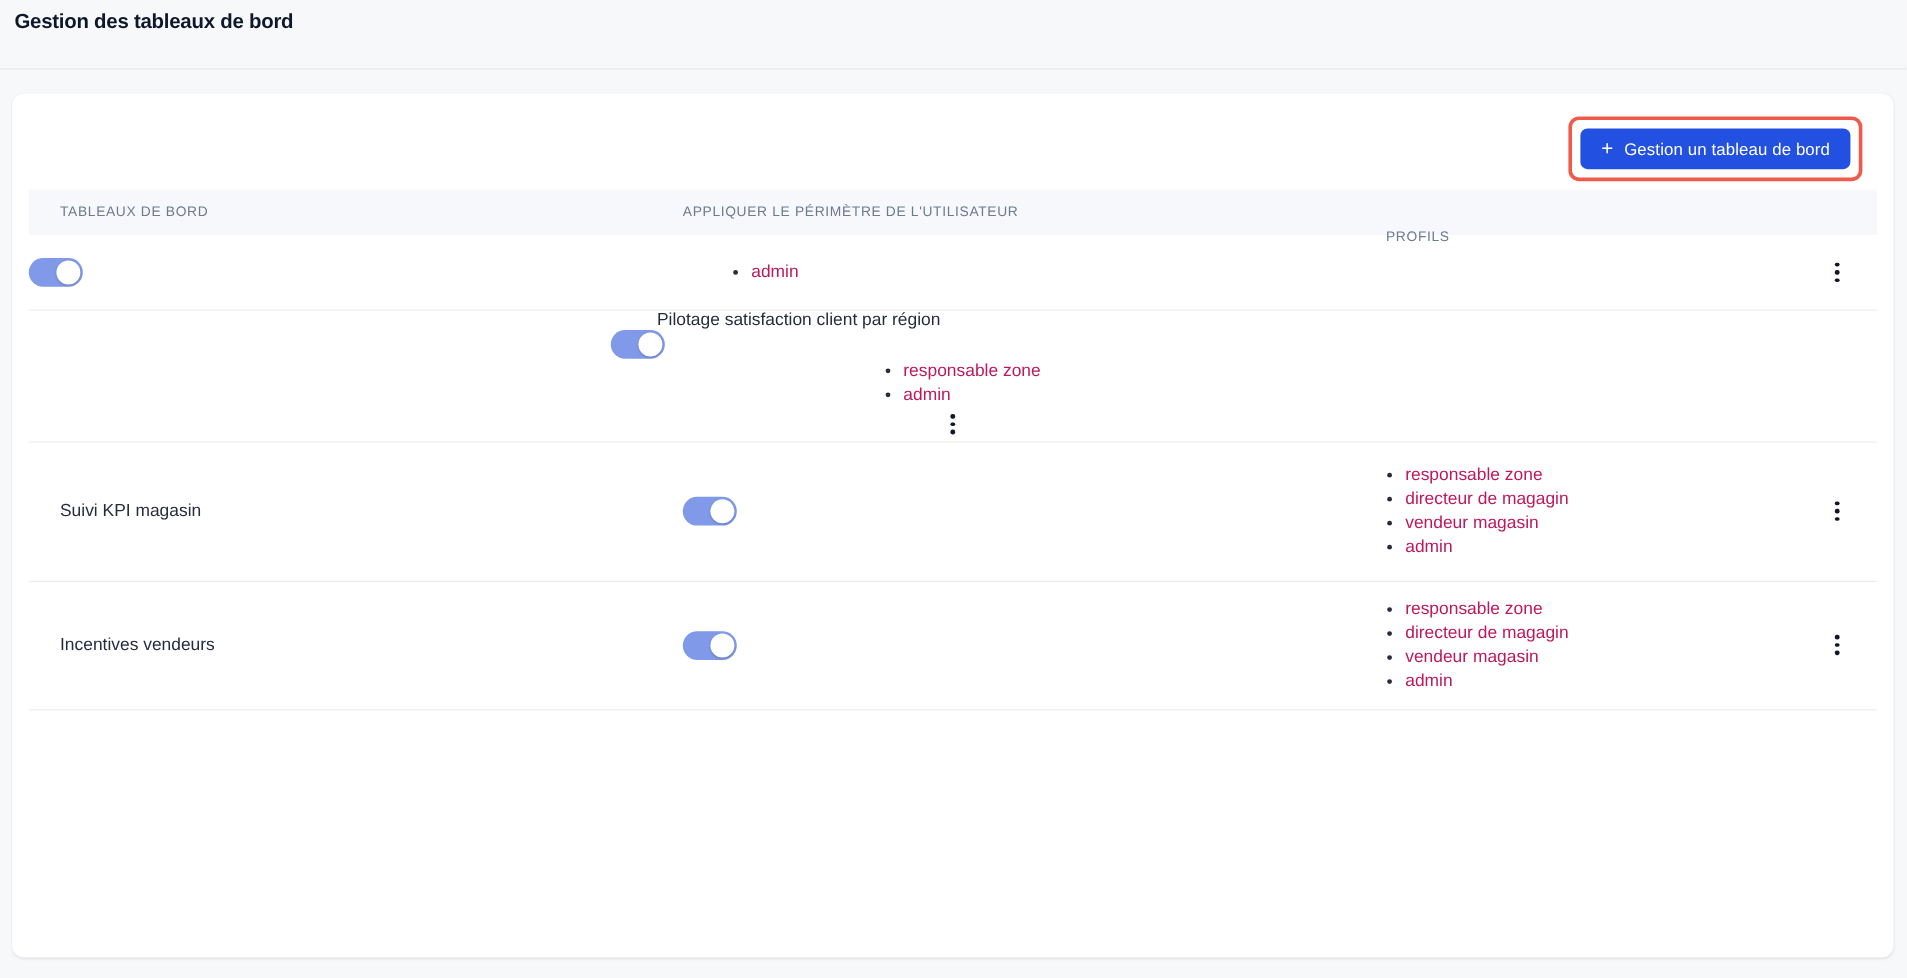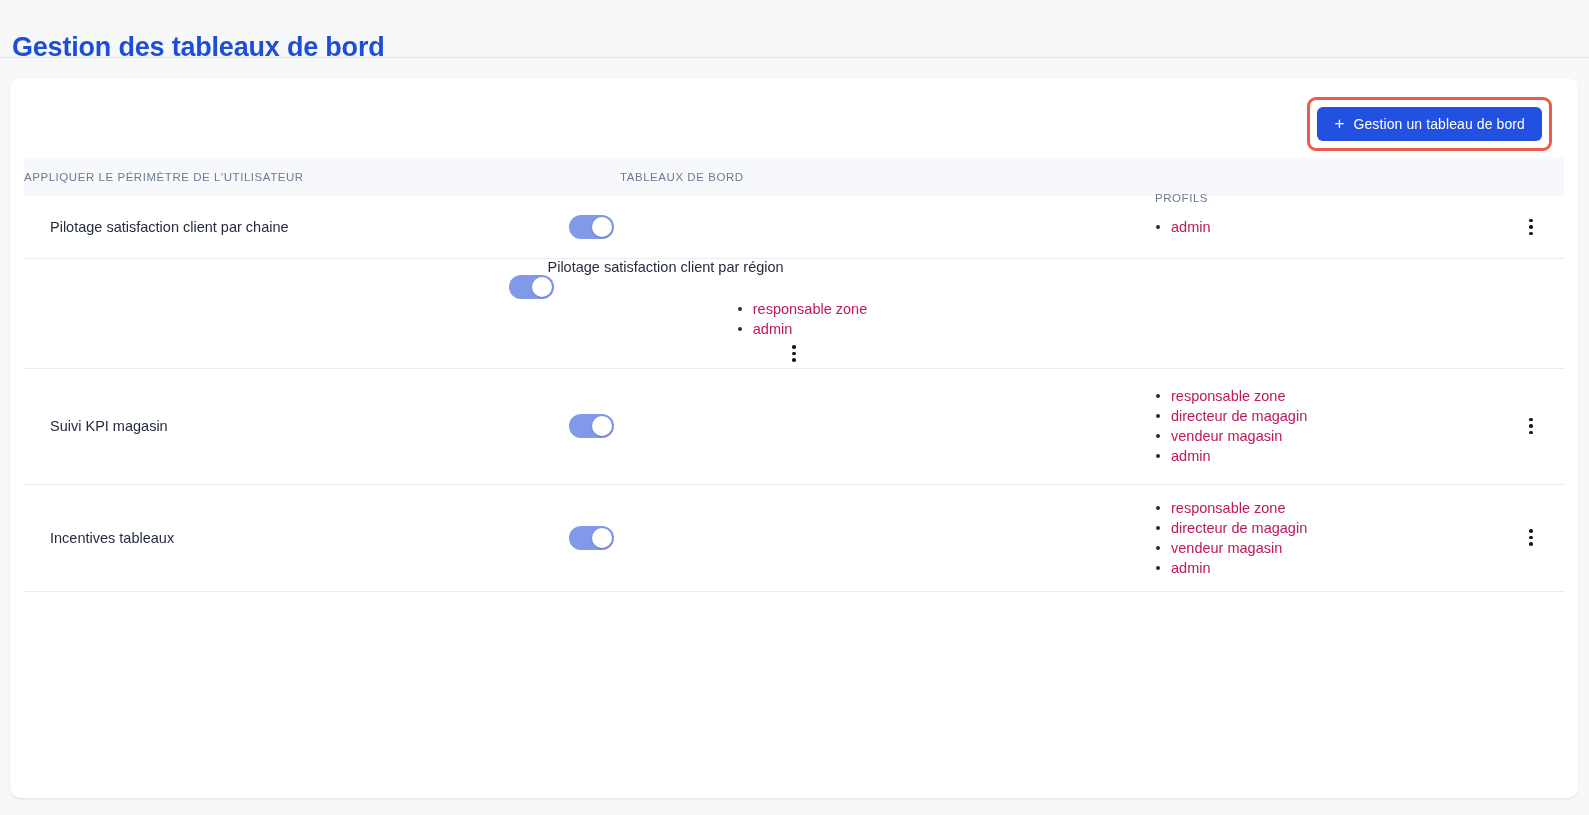--- a/index.html
+++ b/index.html
@@ -30,25 +30,25 @@
     left: 0; top: 0;
     width: 1589px;
     height: 58px;
     background: #f7f8fa;
     border-bottom: 1px solid #e3e6ec;
   }
 
   .page-title {
     position: absolute;
     left: 12px;
-    top: 32px;
-    font-size: 27px;
+    top: 8px;
+    font-size: 17px;
     font-weight: bold;
     letter-spacing: -0.2px;
-    color: #1d4ed8;
+    color: #0f172a;
     white-space: nowrap;
   }
 
   
   .card {
     position: absolute;
     left: 10px;
     top: 78px;
     width: 1568px;
     height: 720px;
@@ -273,28 +273,27 @@
         <button class="add-button">
           <span class="plus-icon">+</span>
           <span>Gestion un tableau de bord</span>
         </button>
       </div>
     </div>
 
     <div class="table">
 
       <div class="table-head">
+        <div class="th col-name">TABLEAUX DE BORD</div>
         <div class="th col-toggle">APPLIQUER LE PÉRIMÈTRE DE L'UTILISATEUR</div>
-        <div class="th col-name">TABLEAUX DE BORD</div>
         <div class="th col-prof">PROFILS</div>
         <div class="th col-menu"></div>
       </div>
 
       <div class="table-row row-h-1">
-        <div class="cell-name">Pilotage satisfaction client par chaine</div>
         <div class="cell-toggle">
           <div class="toggle">
             <div class="knob"></div>
           </div>
         </div>
         <div class="cell-profiles">
           <ul class="profiles-list">
             <li>admin</li>
           </ul>
         </div>
@@ -347,21 +346,21 @@
         <div class="cell-menu">
           <button class="kebab">
             <span></span>
             <span></span>
             <span></span>
           </button>
         </div>
       </div>
 
       <div class="table-row row-h-4">
-        <div class="cell-name">Incentives tableaux</div>
+        <div class="cell-name">Incentives vendeurs</div>
         <div class="cell-toggle">
           <div class="toggle">
             <div class="knob"></div>
           </div>
         </div>
         <div class="cell-profiles">
           <ul class="profiles-list">
             <li>responsable zone</li>
             <li>directeur de magagin</li>
             <li>vendeur magasin</li>

